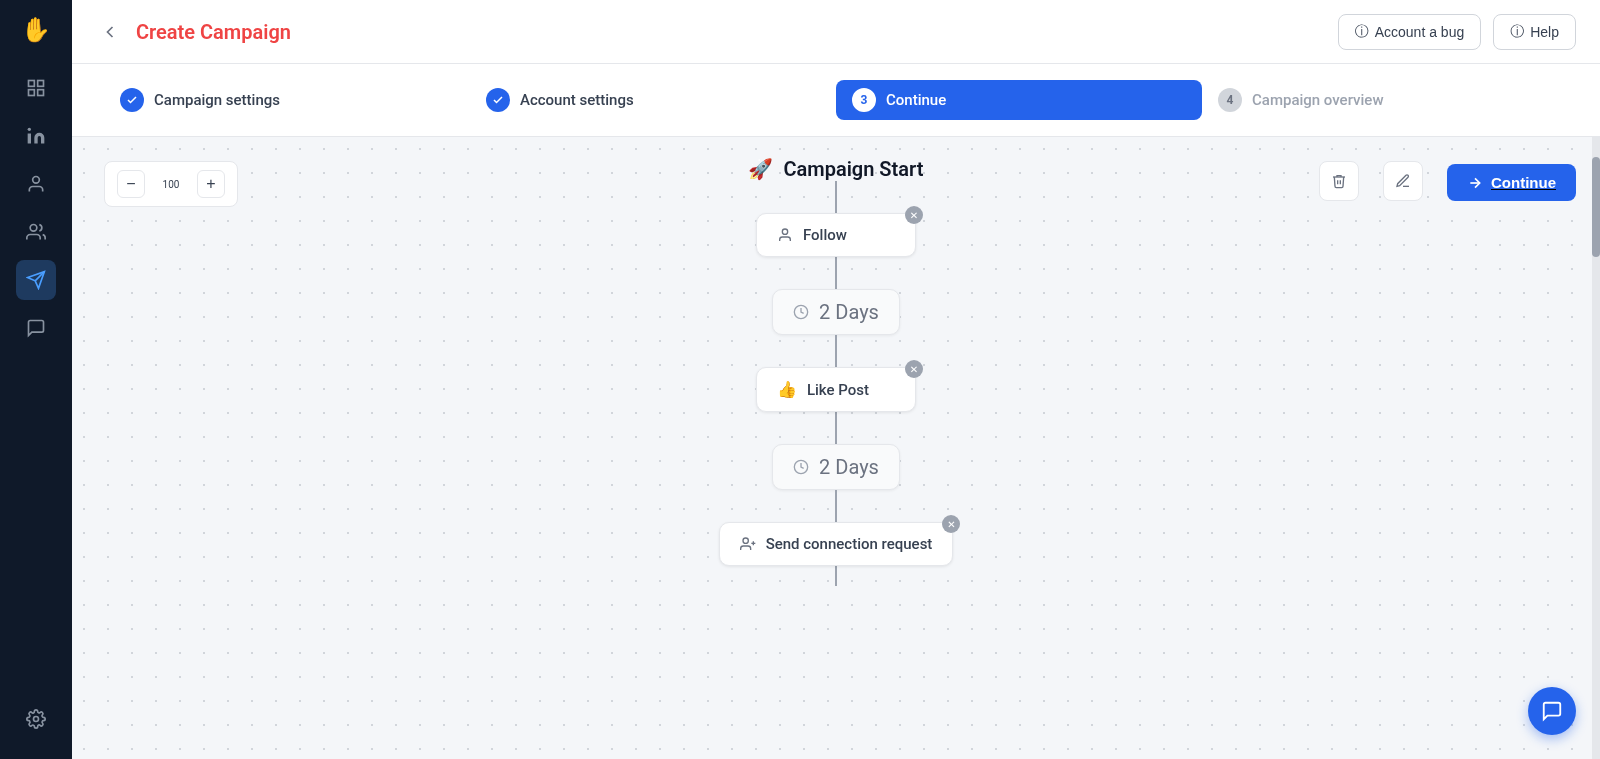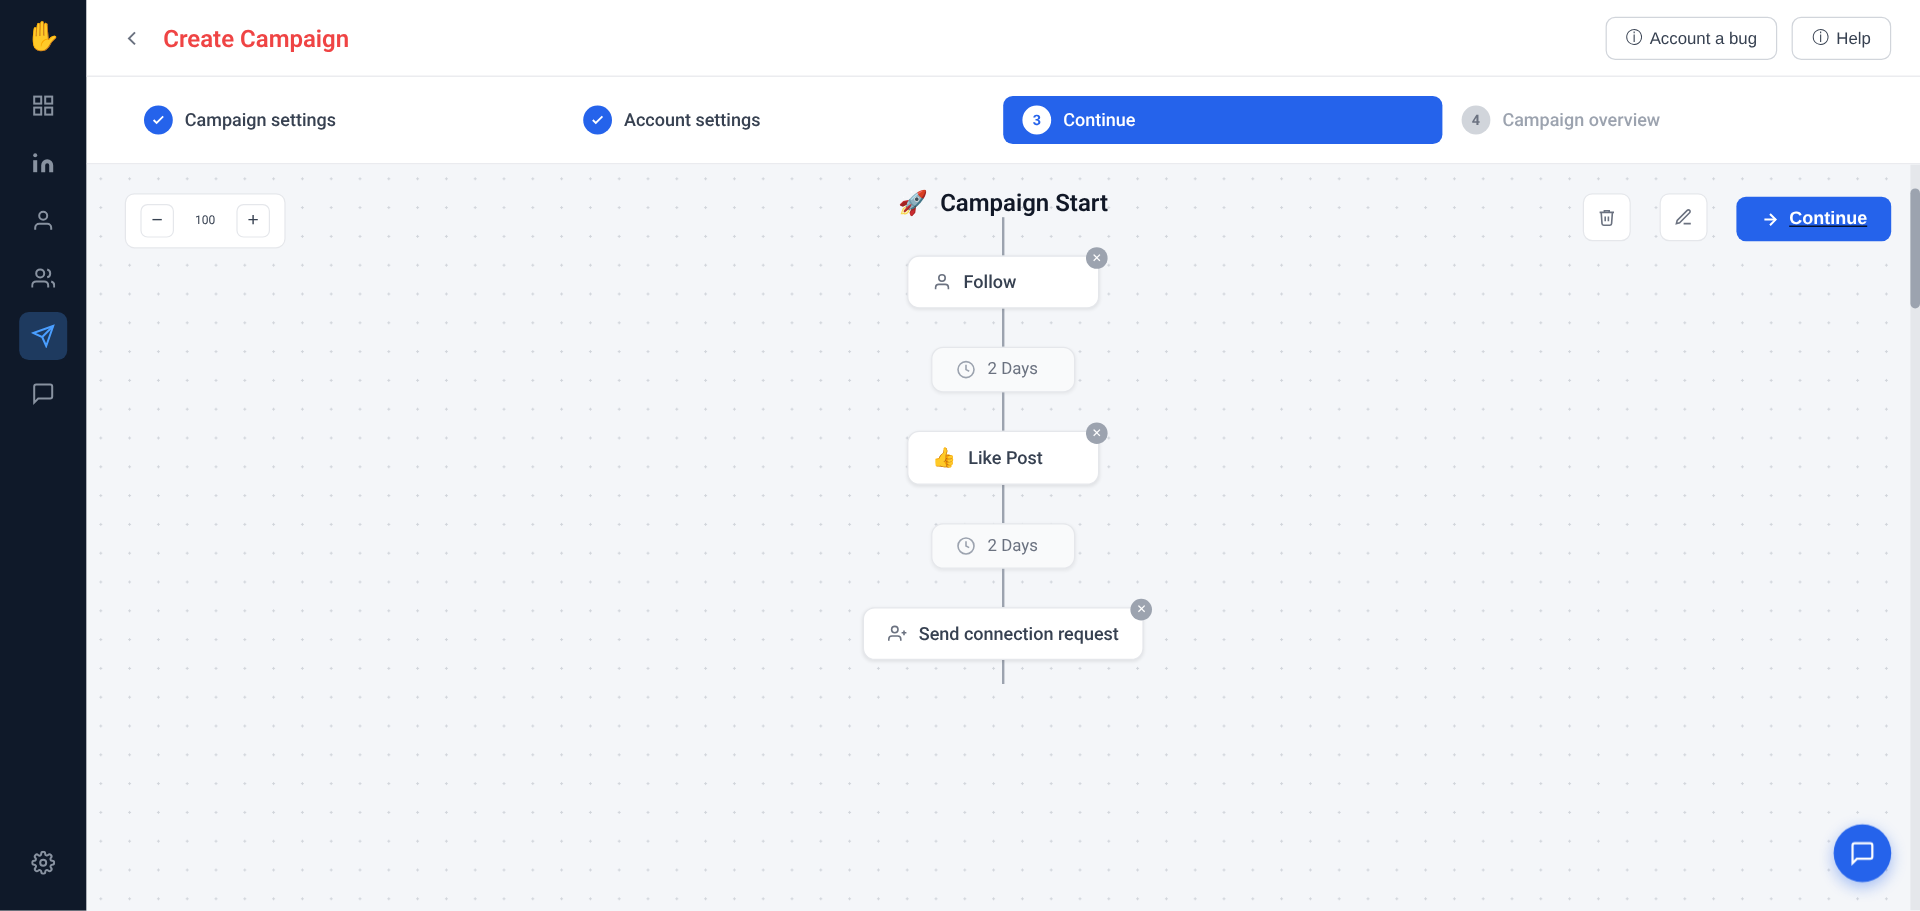--- a/index.html
+++ b/index.html
@@ -305,21 +305,21 @@
     }
 
     .delay-node {
       background: #f9fafb;
       border: 1px solid #e5e7eb;
       border-radius: 10px;
       padding: 10px 20px;
       display: flex;
       align-items: center;
       gap: 10px;
-      font-size: 14px;
+      font-size: 20px;
       color: #6b7280;
       min-width: 120px;
       box-shadow: 0 1px 3px rgba(0,0,0,0.06);
     }
 
     
     .scrollbar {
       position: absolute;
       right: 0;
       top: 0;

